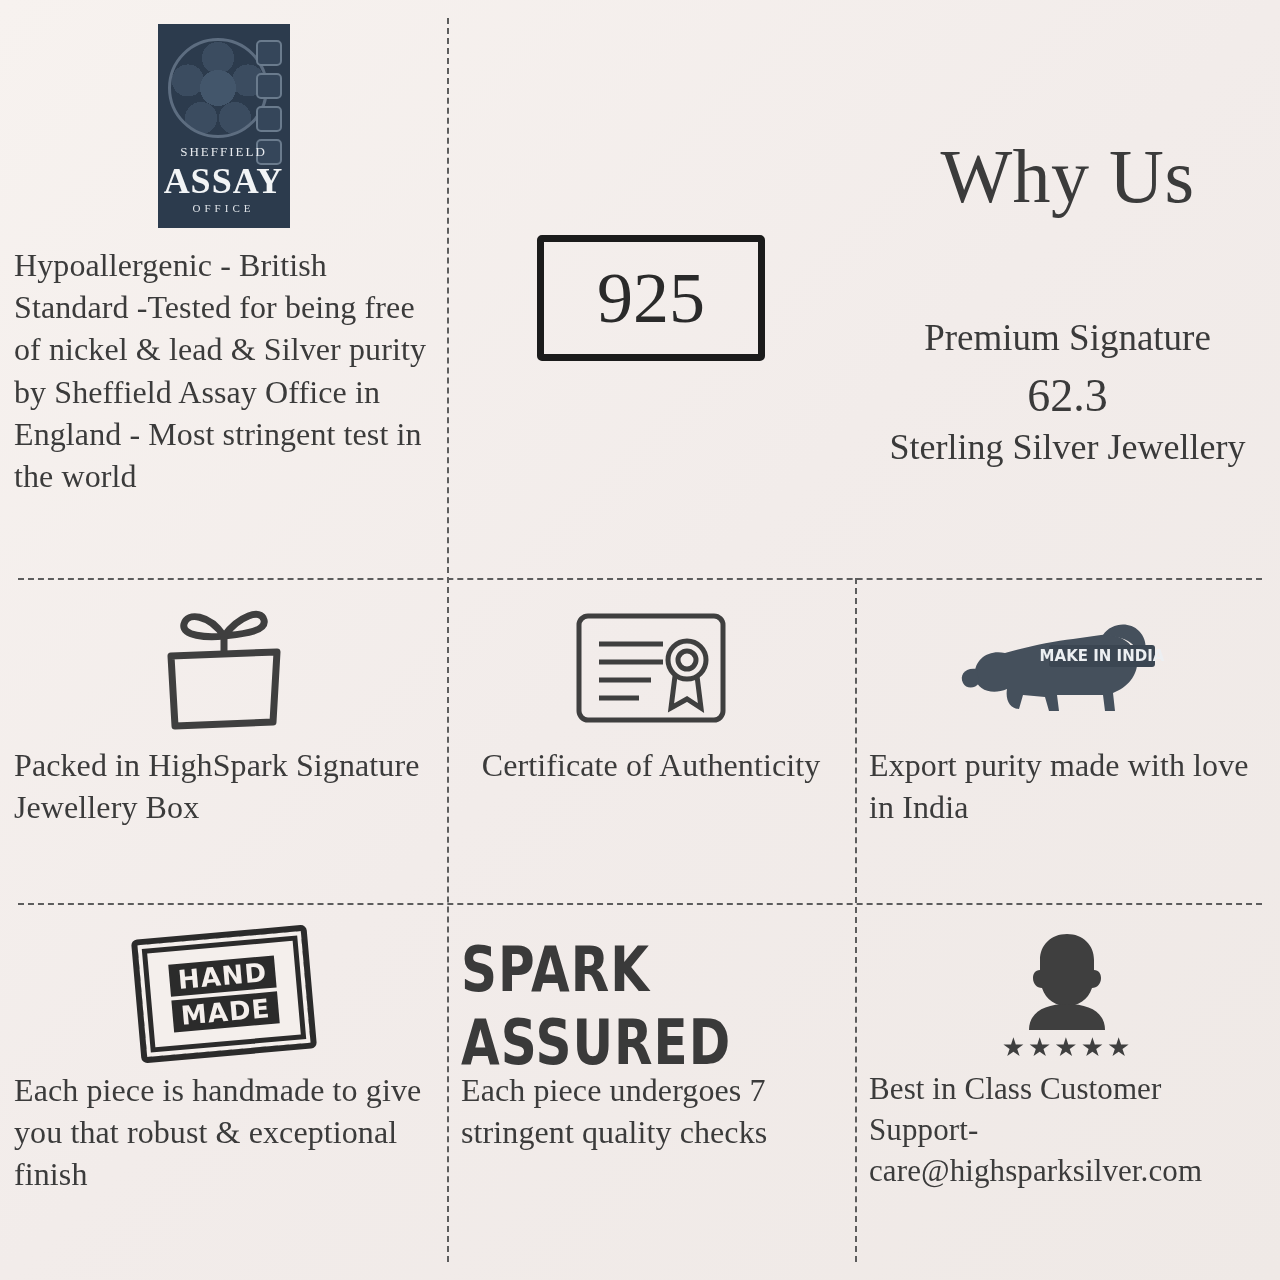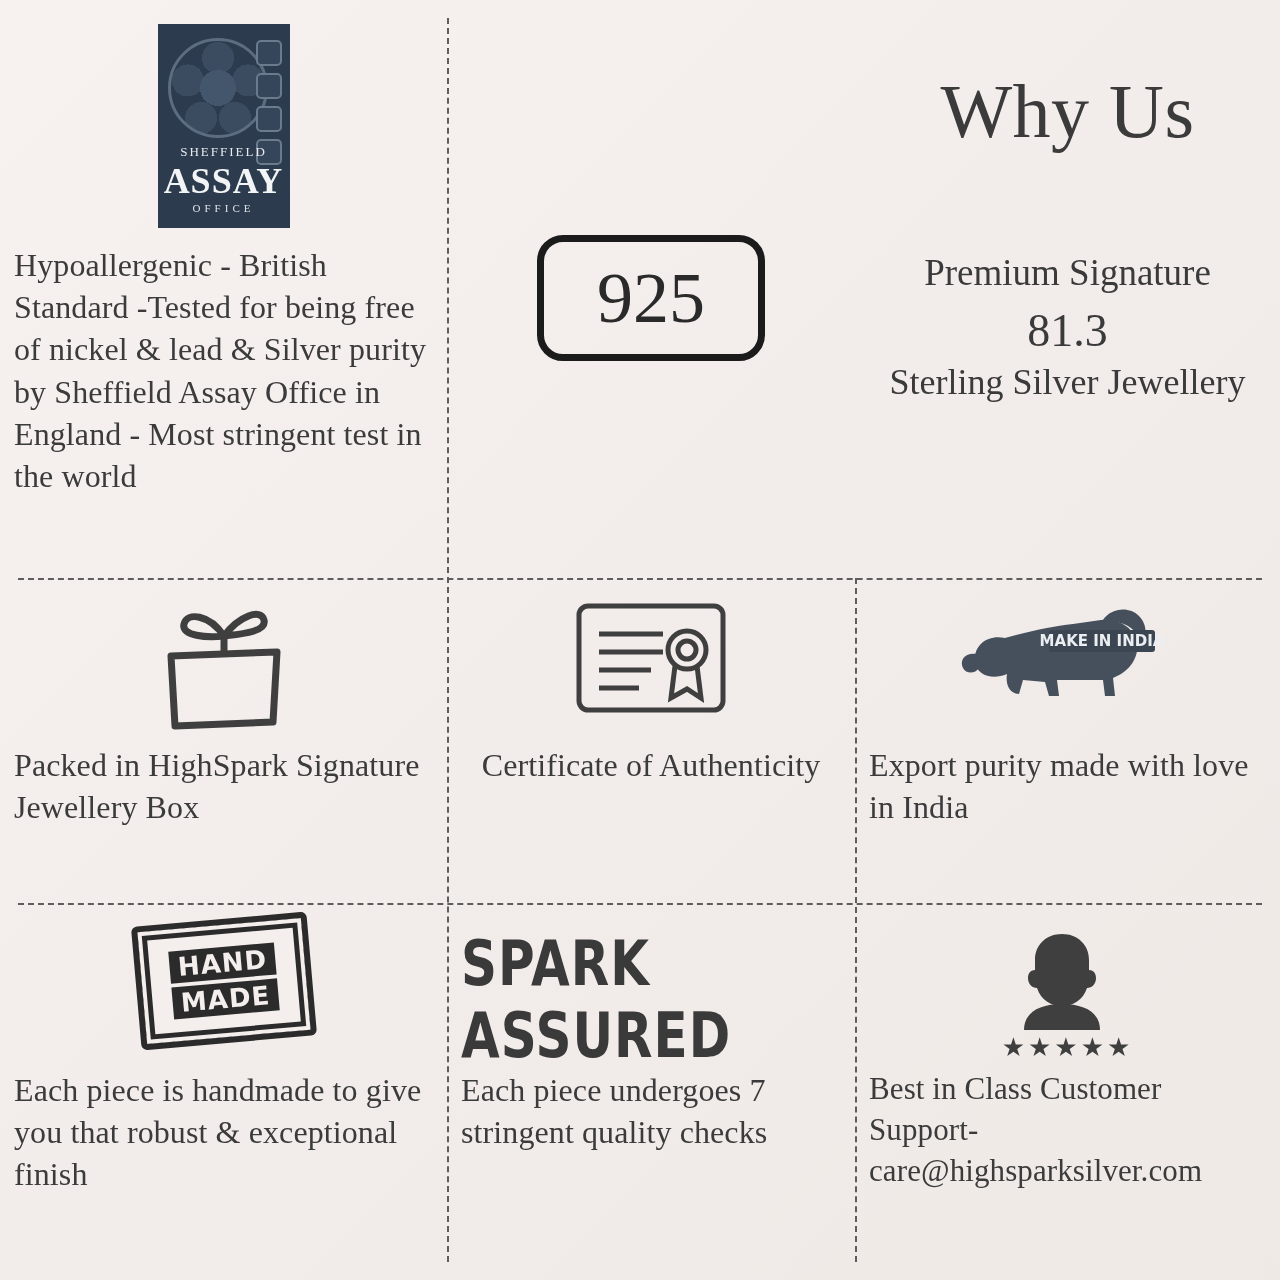--- a/index.html
+++ b/index.html
@@ -132,34 +132,33 @@
   .assay-text { margin-top: 16px; }
 
   
   .c925 {
     justify-content: center;
   }
   .badge925 {
     width: 214px;
     height: 112px;
     border: 7px solid #1b1b1b;
-    border-radius: 26px;
+    border-radius: 5px;
     display: flex;
     align-items: center;
     justify-content: center;
     font-size: 72px;
     color: #2a2a2a;
     background: transparent;
     margin-top: 18px;
   }
 
   
   .whyus {
-    justify-content: flex-start;
-    margin-top: 36px;
+    justify-content: center;
   }
   .whyus h1 {
     margin: 22px 0 0 0;
     font-size: 76px;
     font-weight: normal;
     color: #3b3b3b;
     letter-spacing: .5px;
   }
   .whyus .p1 {
     margin-top: 96px;
@@ -174,20 +173,21 @@
   .whyus .p3 {
     font-size: 36px;
     margin-top: 4px;
     text-align: center;
   }
 
   
   .iconwrap {
     height: 150px;
     display: flex;
+    align-items: center;
     justify-content: center;
     margin-top: 6px;
   }
   .iconwrap svg { display: block; }
 
   
   .stamp {
     width: 164px;
     height: 112px;
     border: 6px solid #2b2b2b;
@@ -257,21 +257,21 @@
       <div class="cap assay-text">Hypoallergenic - British Standard -Tested for being free of nickel &amp; lead &amp; Silver purity by Sheffield Assay Office in England - Most stringent test in the world</div>
     </div>
 
     <div class="cell c925">
       <div class="badge925">925</div>
     </div>
 
     <div class="cell whyus">
       <h1>Why Us</h1>
       <div class="p1">Premium Signature</div>
-      <div class="p2">81.3</div>
+      <div class="p2">62.3</div>
       <div class="p3">Sterling Silver Jewellery</div>
     </div>
 
     <div class="cell">
       <div class="iconwrap">
         <svg width="150" height="150" viewBox="0 0 150 150" fill="none" stroke="#3f3f3f" stroke-width="7">
           <path d="M75 42 C60 20 38 18 35 30 C32 42 58 44 75 42 C92 40 118 38 115 26 C112 14 90 22 75 42Z"></path>
           <path d="M22 62 L128 58 L124 128 L26 132 Z" stroke-linejoin="round"></path>
           <path d="M75 42 L75 58"></path>
         </svg>

